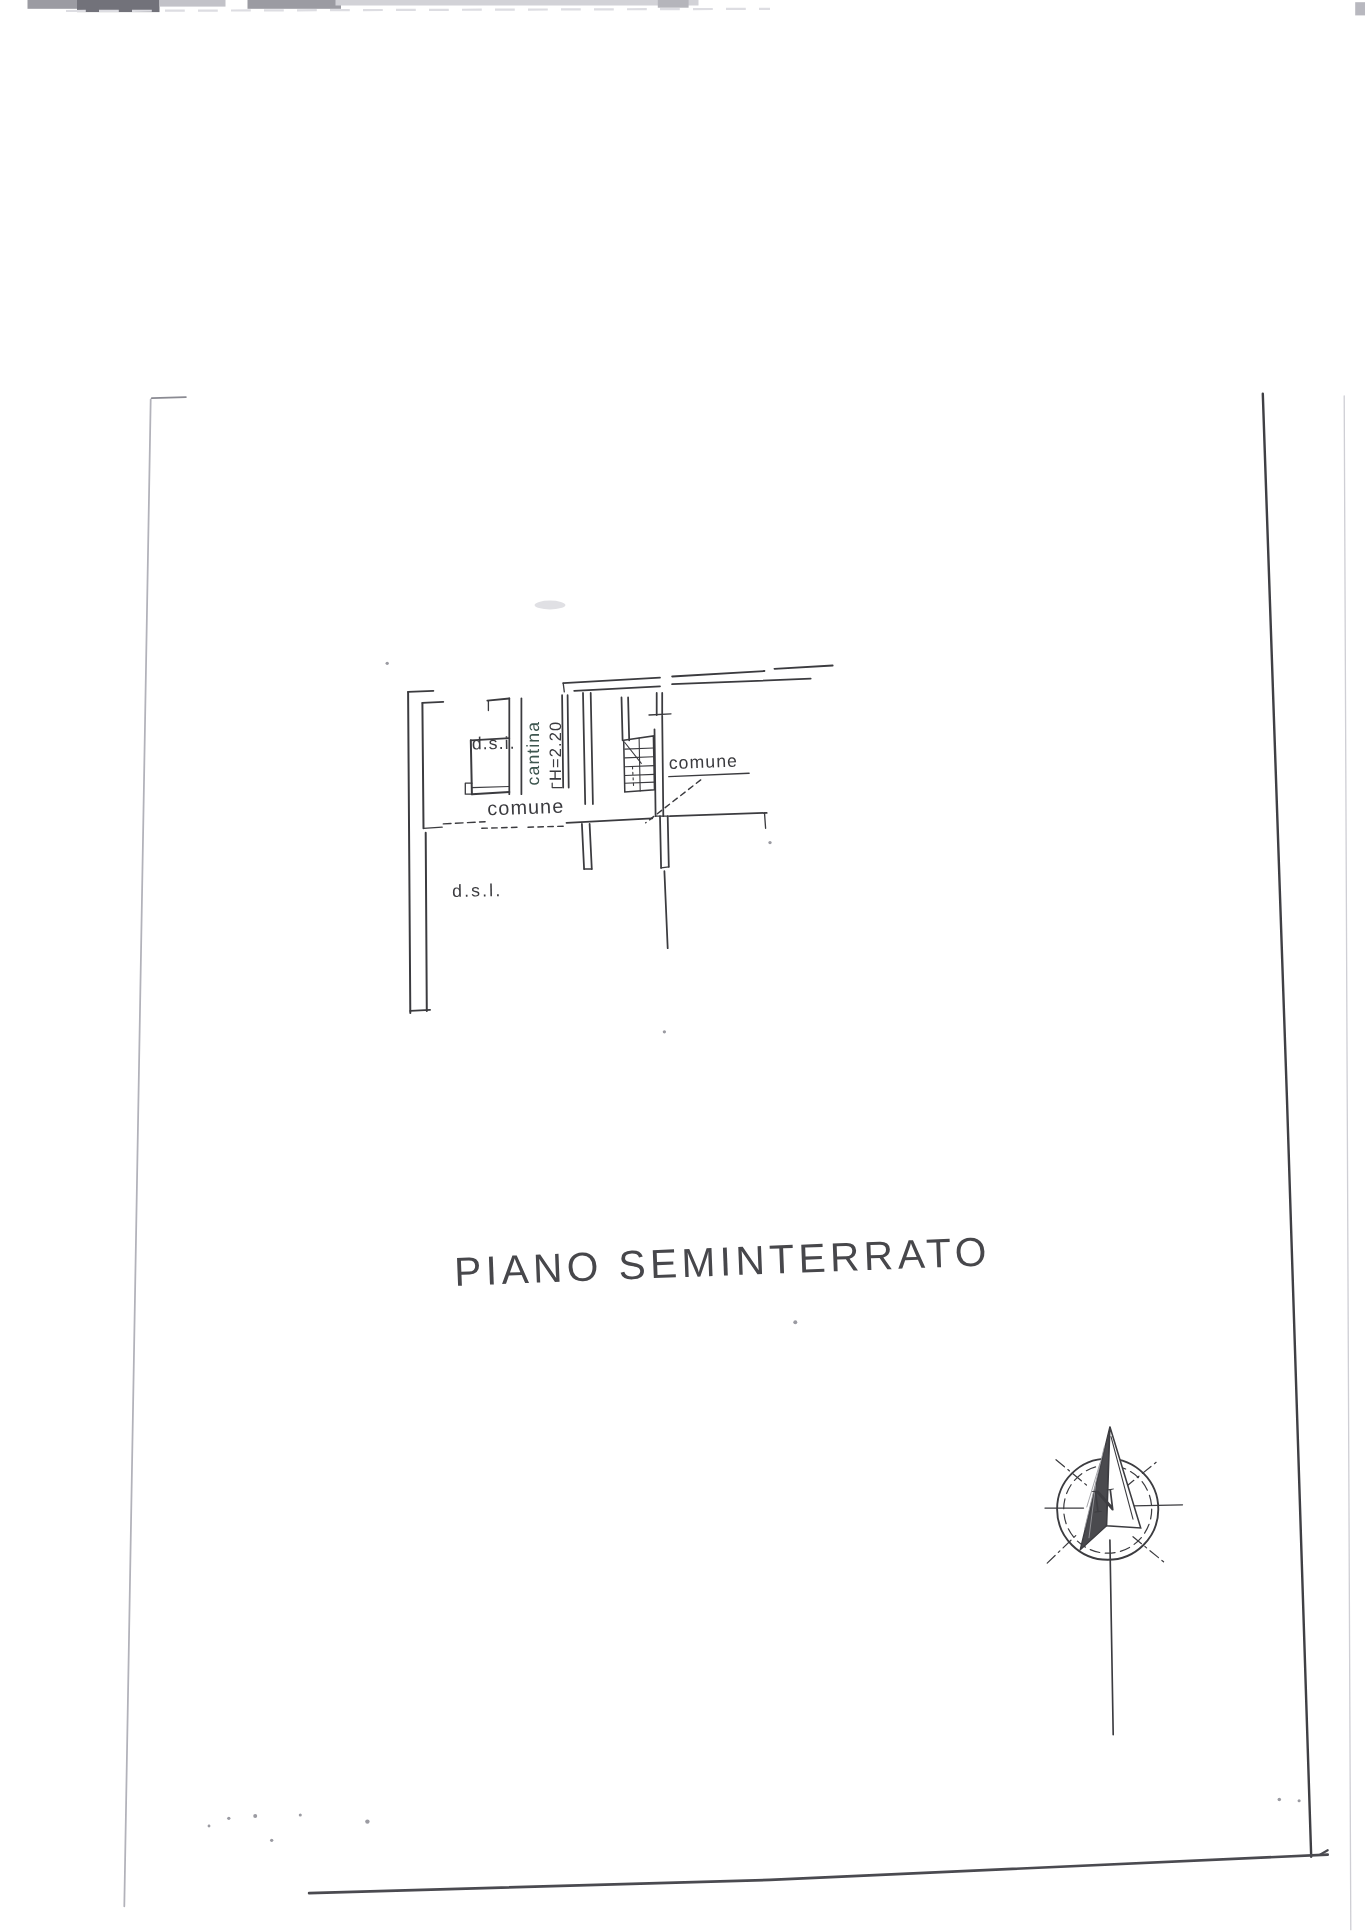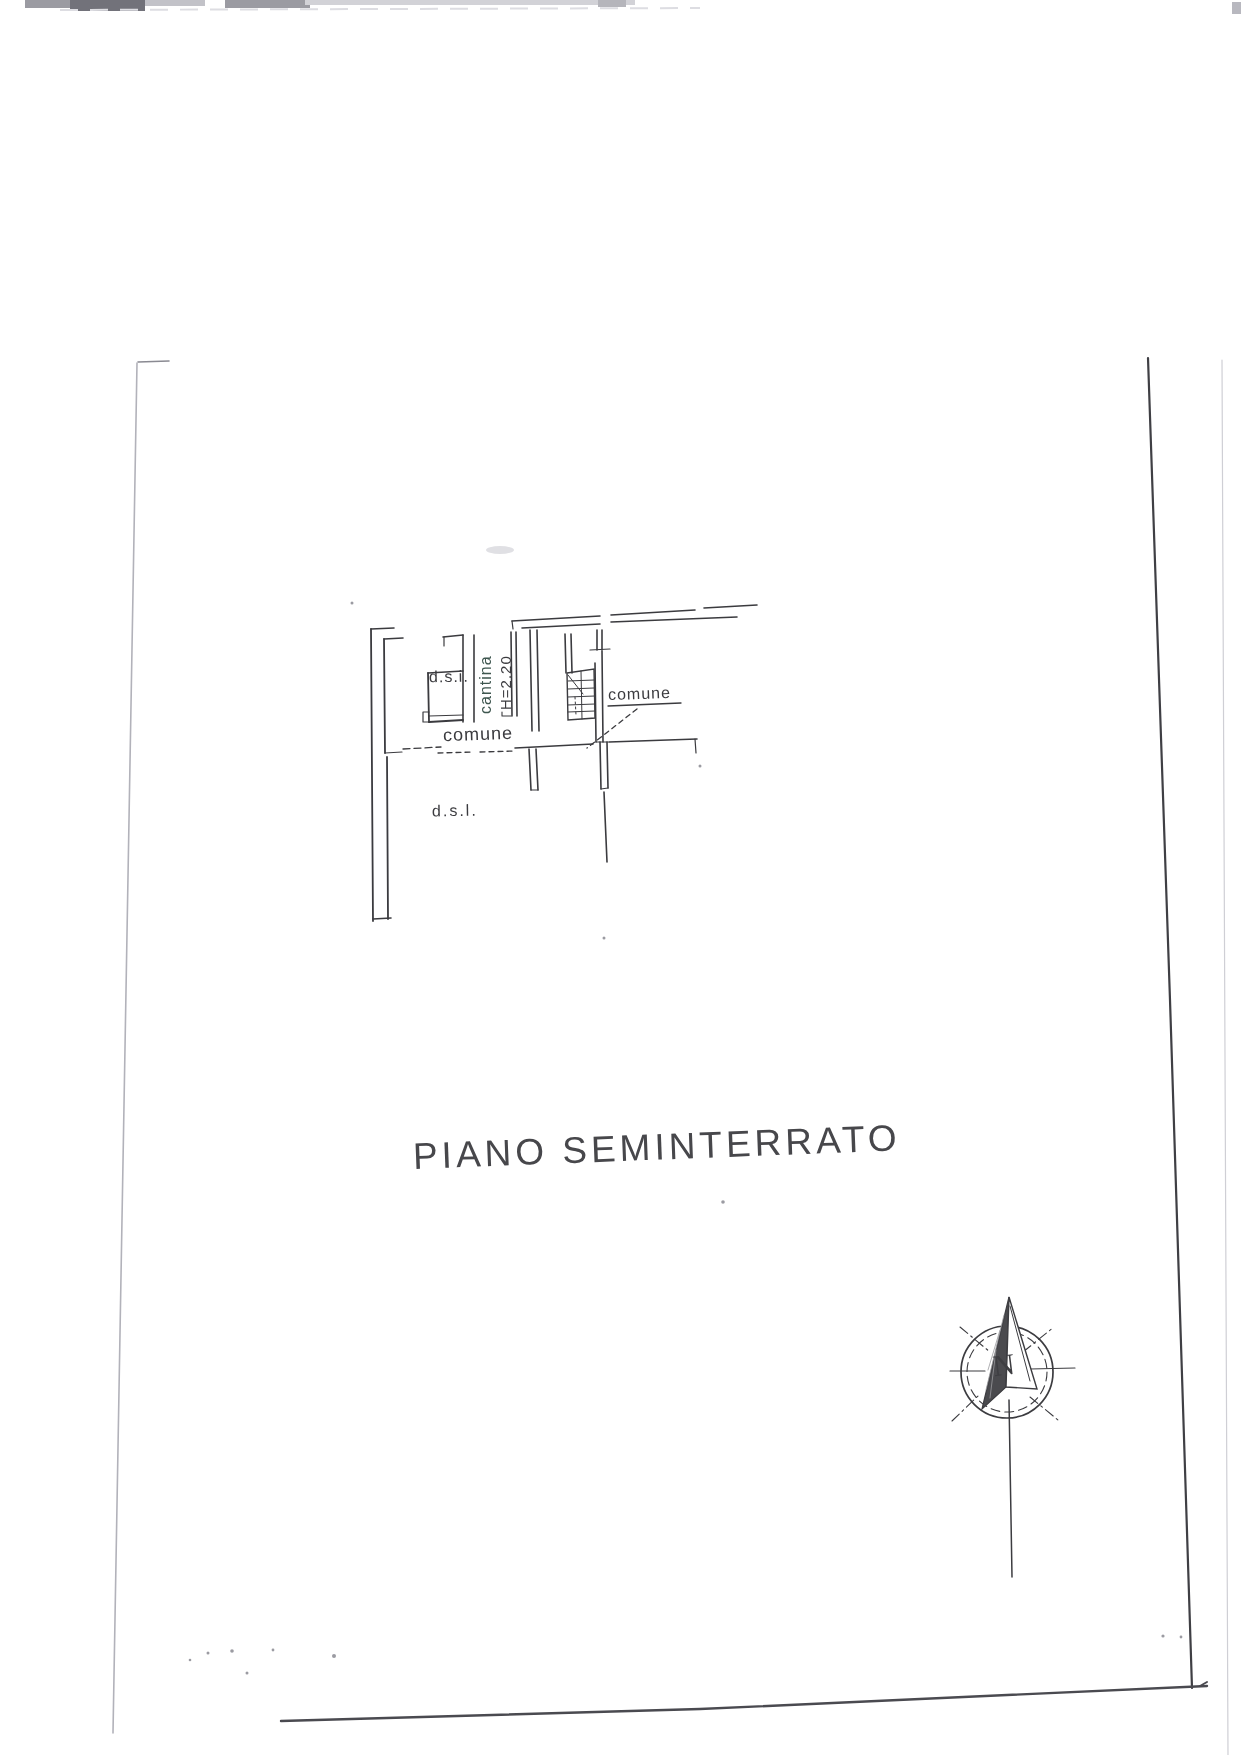--- a/index.html
+++ b/index.html
@@ -7,21 +7,21 @@
         font-family:"Liberation Sans", sans-serif;}
   svg{position:absolute;left:0;top:0;}
   .lbl{position:absolute;color:#3b3b3f;white-space:nowrap;}
   .lbl-dsi{left:429px;top:668px;font-size:16px;letter-spacing:1px;transform:rotate(-1deg);}
   .lbl-cantina{left:477px;top:714px;font-size:16px;letter-spacing:1px;color:#3e564f;
                transform:rotate(-90deg);transform-origin:0 0;}
   .lbl-h{left:497px;top:710px;font-size:15px;letter-spacing:1px;
          transform:rotate(-90deg);transform-origin:0 0;}
   .lbl-comune-left{left:443px;top:724px;font-size:18px;letter-spacing:1px;transform:rotate(-2deg);}
   .lbl-comune-right{left:608px;top:685px;font-size:16px;letter-spacing:1px;transform:rotate(-2deg);}
-  .lbl-dsl{left:432px;top:802px;font-size:16px;letter-spacing:2px;transform:rotate(-1deg);}
+  .lbl-dsl{left:411px;top:802px;font-size:16px;letter-spacing:2px;transform:rotate(-1deg);}
   .lbl-title{left:413px;top:1136px;font-size:37px;letter-spacing:4px;color:#47474b;
              transform:rotate(-2.2deg);transform-origin:0 50%;}
   .lbl-north{left:993px;top:1348px;font-size:30px;color:#3e3e42;
              font-family:"Liberation Serif", serif;transform:rotate(-7deg);}
 </style>
 </head>
 <body>
 
 <div id="page">
 

